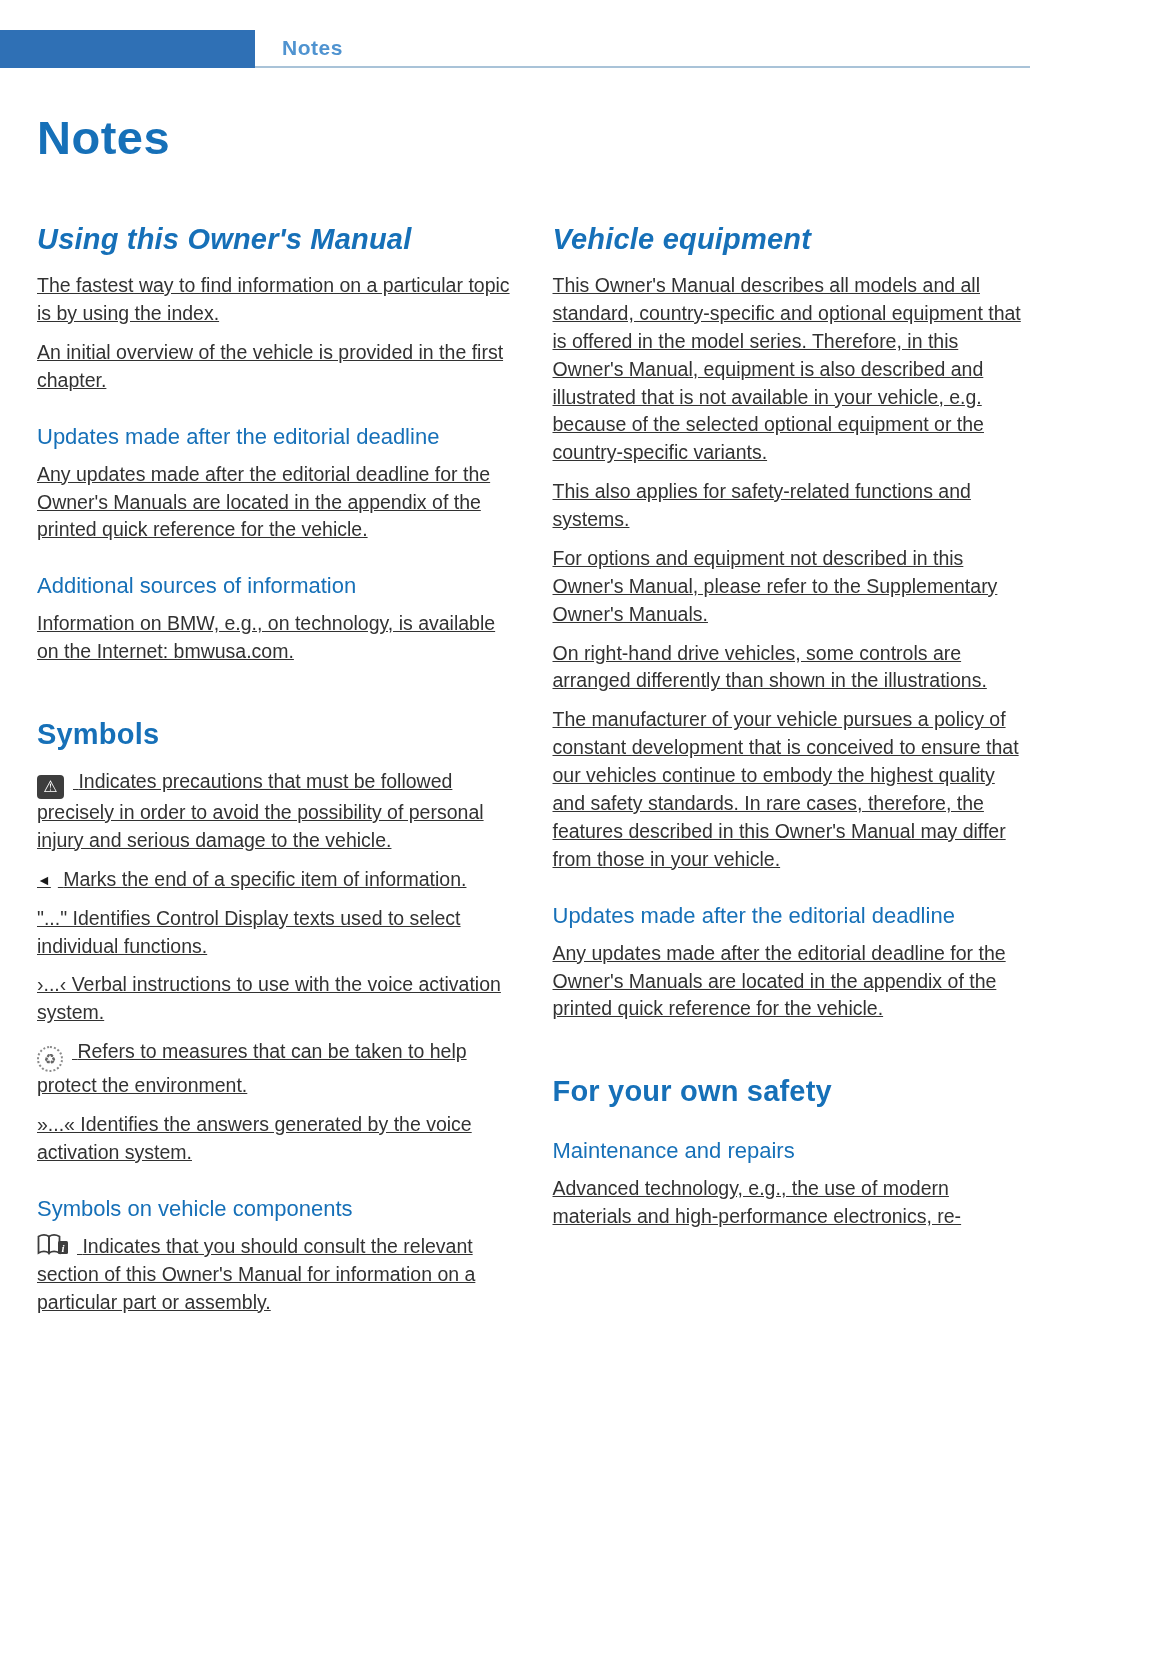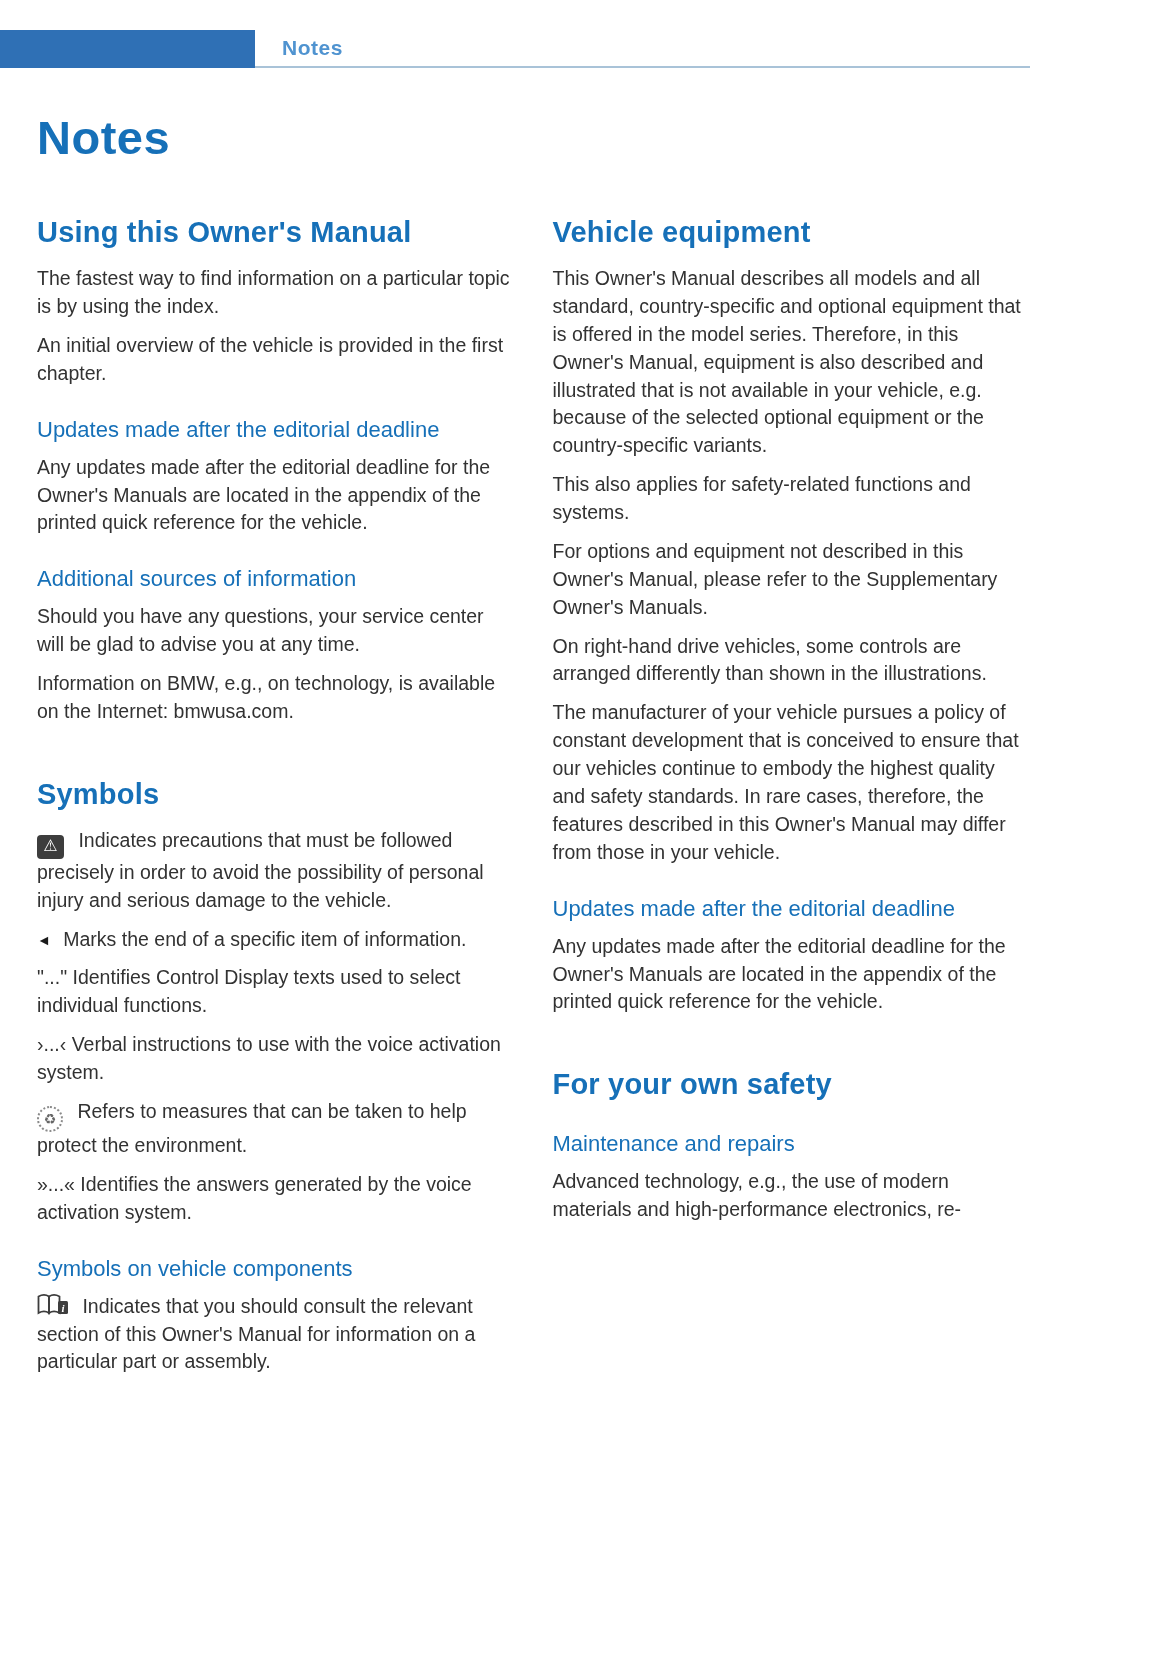--- a/index.html
+++ b/index.html
@@ -25,23 +25,23 @@
   .header-chapter{color:var(--tab-text);font-size:21px;font-weight:bold;letter-spacing:0.5px;}
 
   
   .page-title{margin:44px 0 0 37px;color:var(--accent);font-size:47px;line-height:1.1;font-weight:bold;letter-spacing:0.5px;}
 
   
   .columns{display:flex;gap:38px;margin:52px 136px 0 37px;}
   .col{flex:1;min-width:0;}
 
   h2.section-heading{color:var(--accent);font-size:29px;font-weight:bold;margin:52px 0 16px;line-height:1.15;letter-spacing:0.2px;}
-  .col > h2.section-heading:first-child{margin-top:0;}
+  .col > h2.section-heading:first-child{margin-top:7px;font-style:italic;}
   h3.sub-heading{color:var(--accent);font-size:22px;font-weight:normal;margin:28px 0 10px;line-height:1.28;}
-  p.body-text{font-size:19.5px;line-height:1.43;margin:0 0 11px;}
+  p.body-text{font-size:19.5px;line-height:1.43;margin:0 0 11px;text-decoration:underline;}
 
   
   .icon-warning{
     display:inline-flex;align-items:center;justify-content:center;
     width:27px;height:24px;background:#3d3d3d;border-radius:4px;
     color:#fff;font-size:16px;margin-right:9px;vertical-align:-4px;
   }
   .icon-end{color:#1a1a1a;font-size:14px;margin-right:7px;vertical-align:1px;}
   .icon-env{
     display:inline-flex;align-items:center;justify-content:center;
@@ -72,21 +72,20 @@
 
     <div class="col">
       <h2 class="section-heading">Using this Owner's Manual</h2>
       <p class="body-text">The fastest way to find information on a particular topic is by using the index.</p>
       <p class="body-text">An initial overview of the vehicle is provided in the first chapter.</p>
 
       <h3 class="sub-heading">Updates made after the editorial deadline</h3>
       <p class="body-text">Any updates made after the editorial deadline for the Owner's Manuals are located in the appendix of the printed quick reference for the vehicle.</p>
 
       <h3 class="sub-heading">Additional sources of information</h3>
-      <p class="body-text">Should you have any questions, your service center will be glad to advise you at any time.</p>
       <p class="body-text">Information on BMW, e.g., on technology, is available on the Internet: bmwusa.com.</p>
 
       <h2 class="section-heading">Symbols</h2>
 
       <p class="body-text">
         <span class="icon-warning">⚠</span>
         <span>Indicates precautions that must be followed precisely in order to avoid the possibility of personal injury and serious damage to the vehicle.</span>
       </p>
 
       <p class="body-text">

